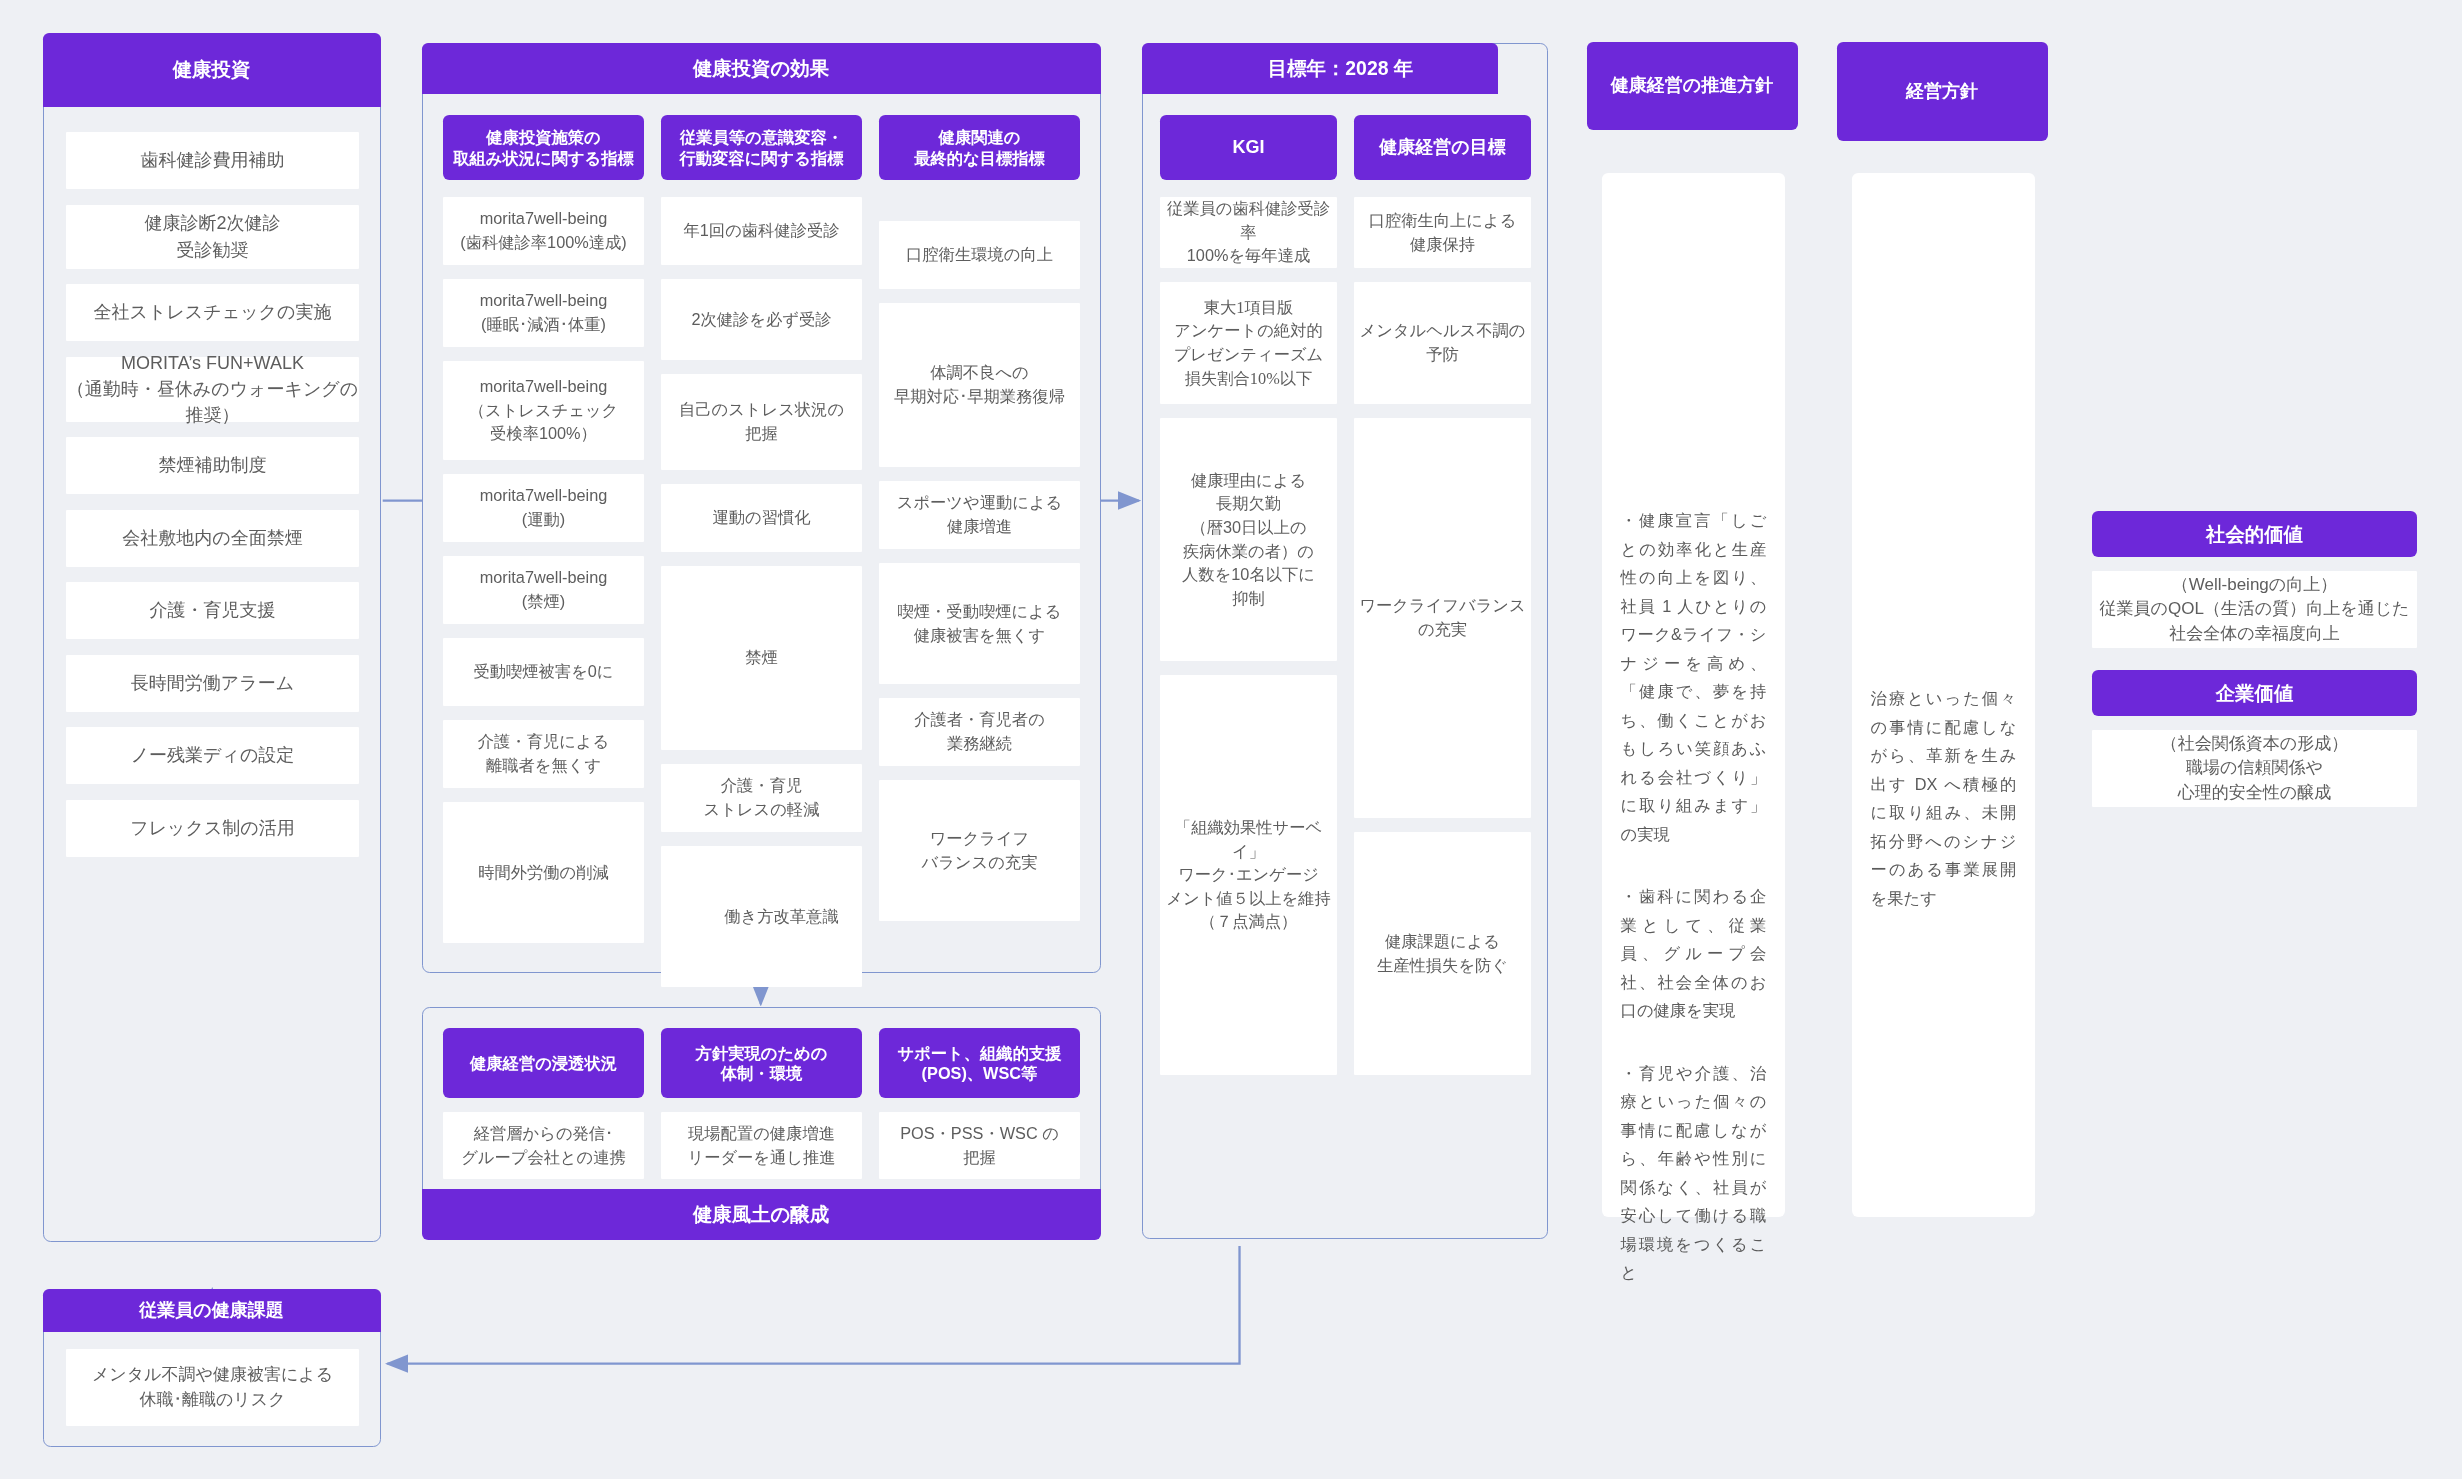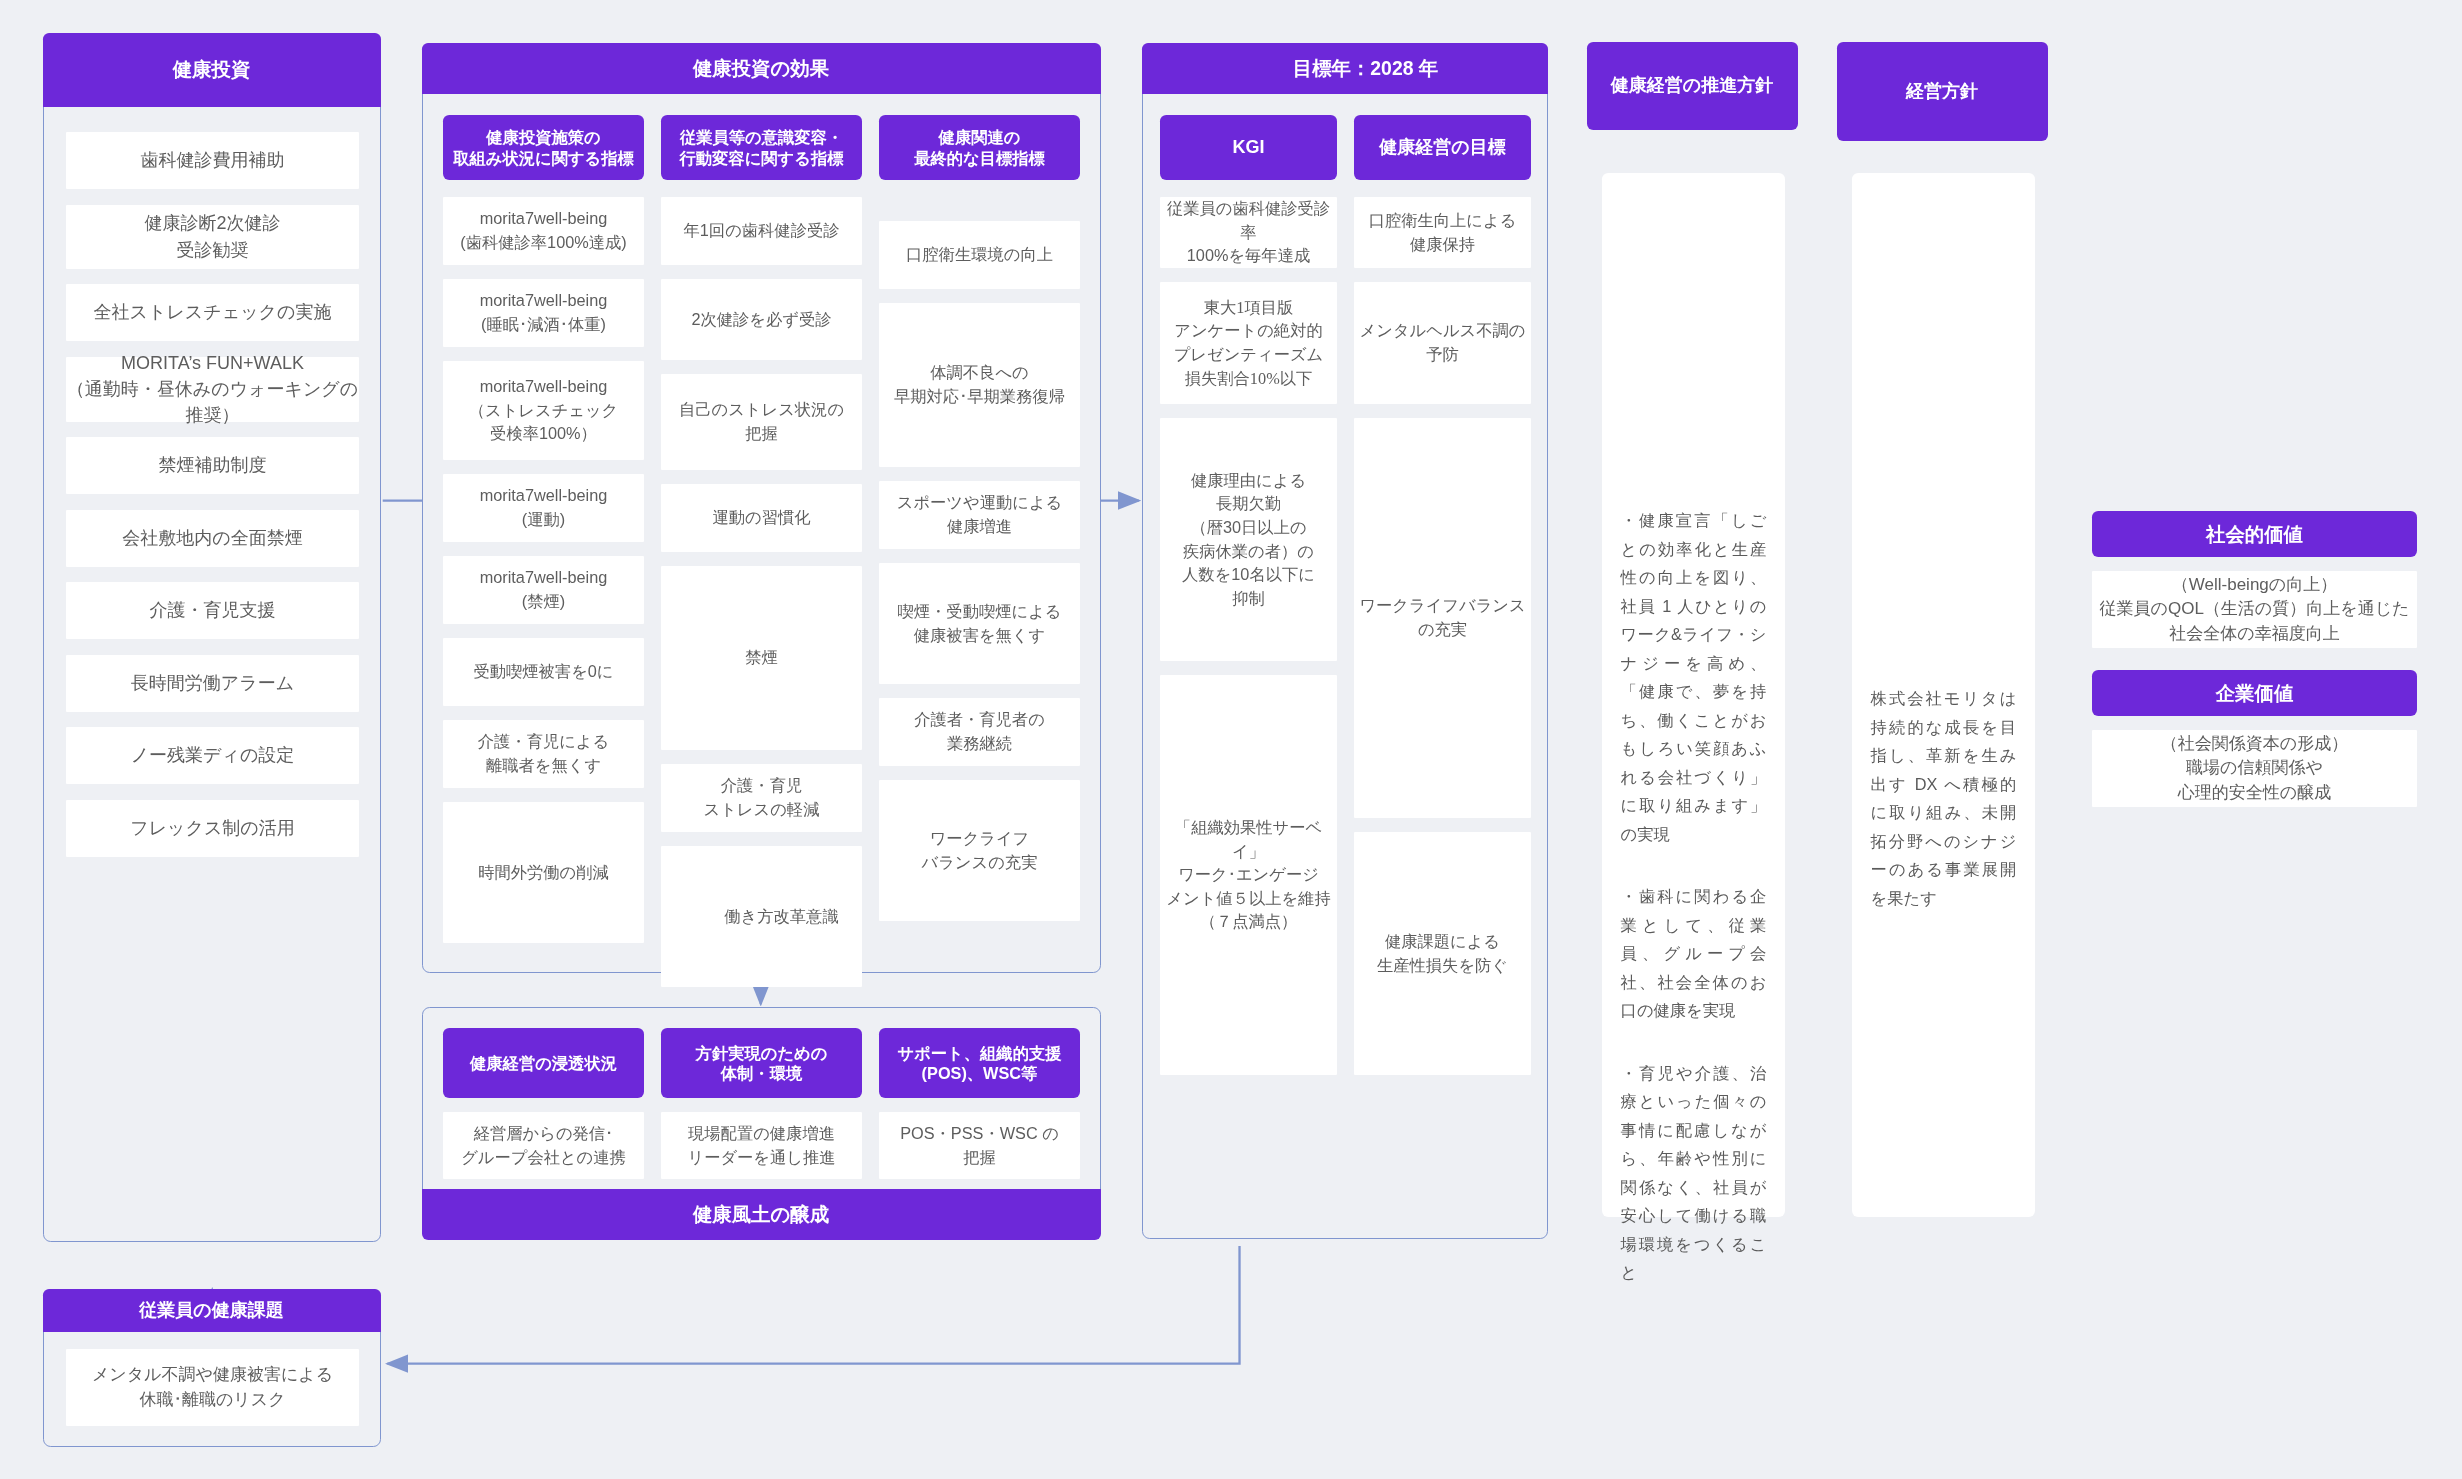--- a/index.html
+++ b/index.html
@@ -61,21 +61,21 @@
   
   #col-culture { left: 422px; top: 1007px; width: 679px; height: 232px; }
   .cul-grid { position: absolute; left: 20px; top: 20px; width: 638px; }
   .cul-row { display: flex; gap: 17px; margin-bottom: 14px; }
   .cul-row .hdr { width: 201px; height: 70px; font-size: 16.3px; }
   .cul-row .card { width: 201px; height: 67px; font-size: 16.3px; }
   #col-culture .footer { position: absolute; left: -1.5px; bottom: -1.5px; width: 679px; height: 51px; font-size: 19.4px; }
 
   
   #col-target { left: 1142px; top: 43px; width: 406px; height: 1196px; }
-  #col-target > .hdr { position: absolute; left: -1.5px; top: -1.5px; width: 406px; height: 51px; font-size: 19.4px; padding-left: 42px; }
+  #col-target > .hdr { position: absolute; left: -1.5px; top: -1.5px; width: 356px; height: 51px; font-size: 19.4px; padding-left: 42px; }
   .tgt-grid { position: absolute; left: 17px; top: 71px; width: 372px; }
   .tgt-row { display: flex; gap: 17px; margin-bottom: 17px; }
   .tgt-row .hdr { width: 177px; height: 65px; font-size: 18px; }
   .tgt-body { display: flex; gap: 17px; }
   .tgt-col { width: 177px; display: flex; flex-direction: column; gap: 14px; }
   .tgt-col .card { width: 177px; font-size: 16.3px; }
 
   
   #col-policy { left: 1588px; top: 43px; width: 211px; height: 1196px; }
   #col-policy > .hdr { position: absolute; left: -1.5px; top: -1.5px; width: 211px; height: 88px; font-size: 18px; }
@@ -236,21 +236,21 @@
     <div class="hdr">健康経営の推進方針</div>
     <div class="body" id="policy-body">
         <p>・健康宣言「しごとの効率化と生産性の向上を図り、社員 1 人ひとりのワーク&amp;ライフ・シナジーを高め、「健康で、夢を持ち、働くことがおもしろい笑顔あふれる会社づくり」に取り組みます」の実現</p>
         <p>・歯科に関わる企業として、従業員、グループ会社、社会全体のお口の健康を実現</p>
         <p>・育児や介護、治療といった個々の事情に配慮しながら、年齢や性別に関係なく、社員が安心して働ける職場環境をつくること</p>
       </div>
   </div>
 
   <div class="panel noborder" id="col-mgmt">
     <div class="hdr">経営方針</div>
-    <div class="body">株式会社モリタは持続的な成長を目指し、革新を生み出す DX へ積極的に取り組み、未開拓分野へのシナジーのある事業展開を果たす</div>
+    <div class="body">治療といった個々の事情に配慮しながら、革新を生み出す DX へ積極的に取り組み、未開拓分野へのシナジーのある事業展開を果たす</div>
   </div>
 
   <div id="col-values">
     <div class="hdr">社会的価値</div>
     <div class="card" id="social-card" style="height: 77px;">（Well-beingの向上）<br>従業員のQOL（生活の質）向上を通じた<br>社会全体の幸福度向上</div>
     <div class="hdr">企業価値</div>
     <div class="card" id="corporate-card" style="height: 77px;">（社会関係資本の形成）<br>職場の信頼関係や<br>心理的安全性の醸成</div>
   </div>
 
   <div class="panel" id="col-issue">

